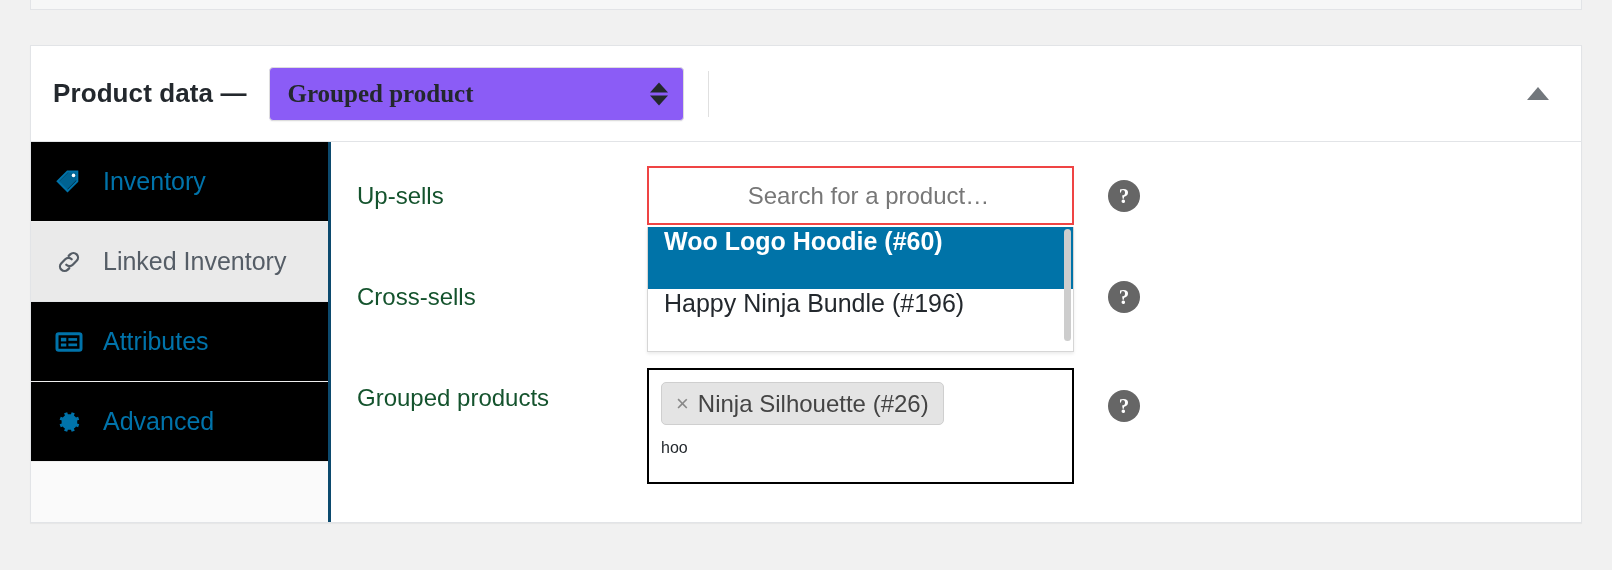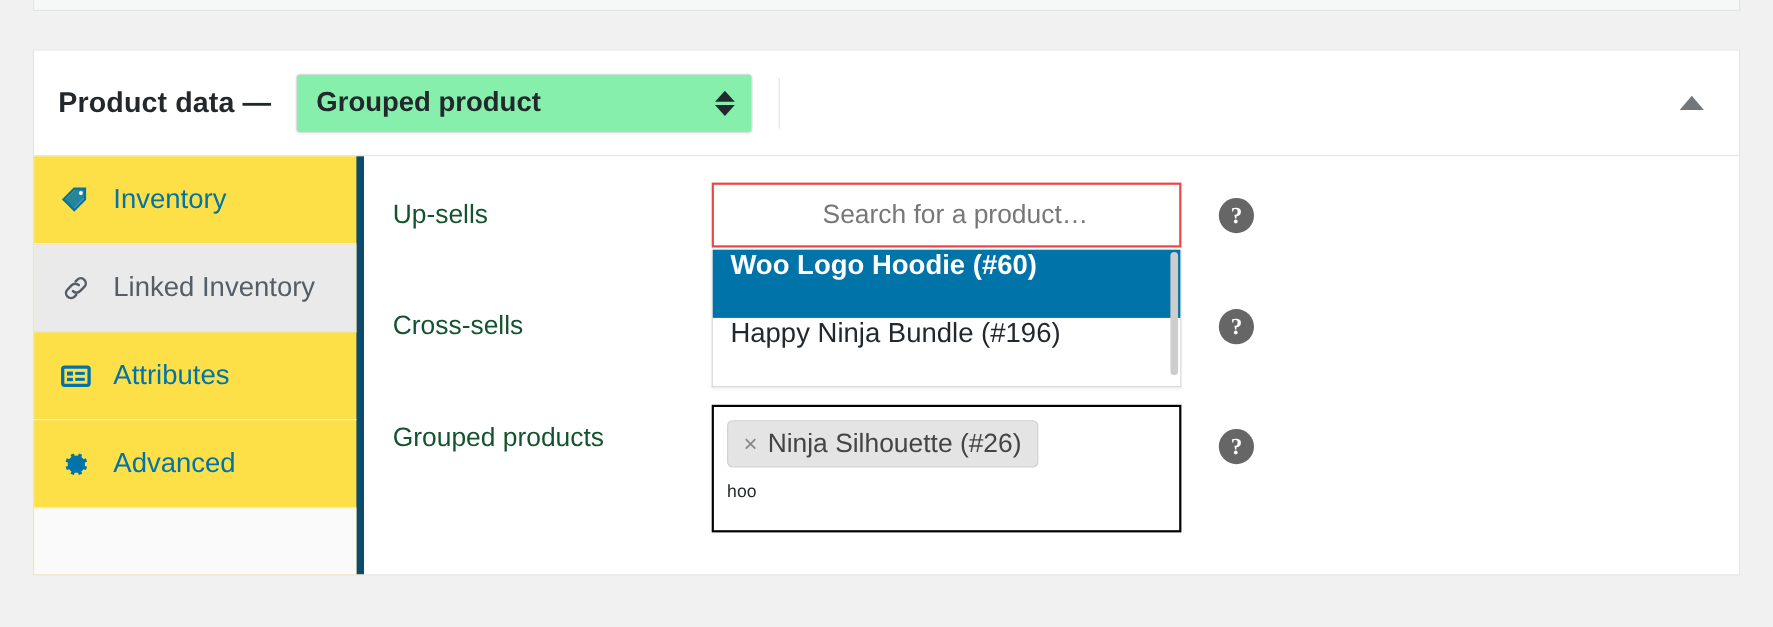--- a/index.html
+++ b/index.html
@@ -57,31 +57,32 @@
     letter-spacing: 0.1px;
     white-space: nowrap;
   }
   .type-select-wrap {
     position: relative;
     margin-left: 22px;
   }
   .type-select {
     width: 415px;
     height: 54px;
-    background: #86efac;
+    background: #8b5cf6;
     border: 1px solid #dddddd;
     border-radius: 4px;
     box-shadow: 0 1px 1px rgba(0,0,0,0.04);
     box-sizing: border-box;
     display: flex;
     align-items: center;
     padding: 0 18px;
     font-size: 25px;
     font-weight: bold;
     color: #23282d;
+    font-family: Liberation Serif, serif;
   }
   .select-arrows {
     position: absolute;
     right: 16px;
     top: 50%;
     transform: translateY(-50%);
     display: flex;
     flex-direction: column;
     align-items: center;
     gap: 3px;
@@ -123,22 +124,22 @@
     border-bottom: 13px solid #72777c;
   }
 
   
   .panel-body {
     display: flex;
     height: 380px;
   }
   .tabs {
     width: 300px;
-    background: #fde047;
-    border-right: 7px solid #0c4a6e;
+    background: #000000;
+    border-right: 3px solid #0c4a6e;
     box-sizing: border-box;
     flex: none;
   }
   .tab {
     height: 80px;
     display: flex;
     align-items: center;
     padding-left: 22px;
     border-bottom: 1px solid #eeeeee;
     box-sizing: border-box;

